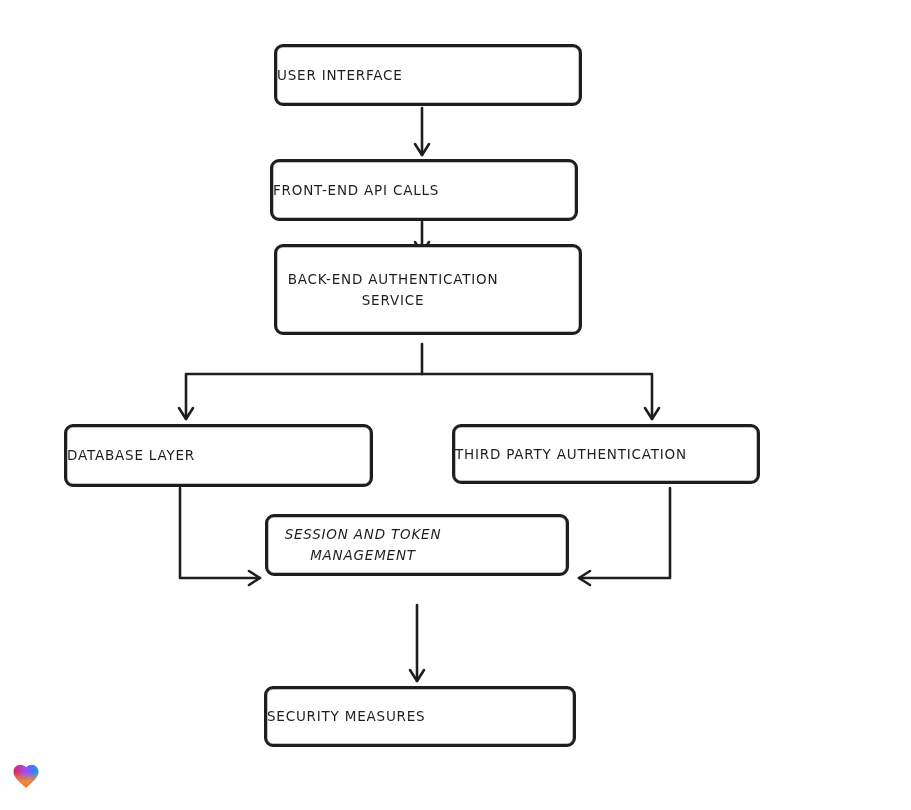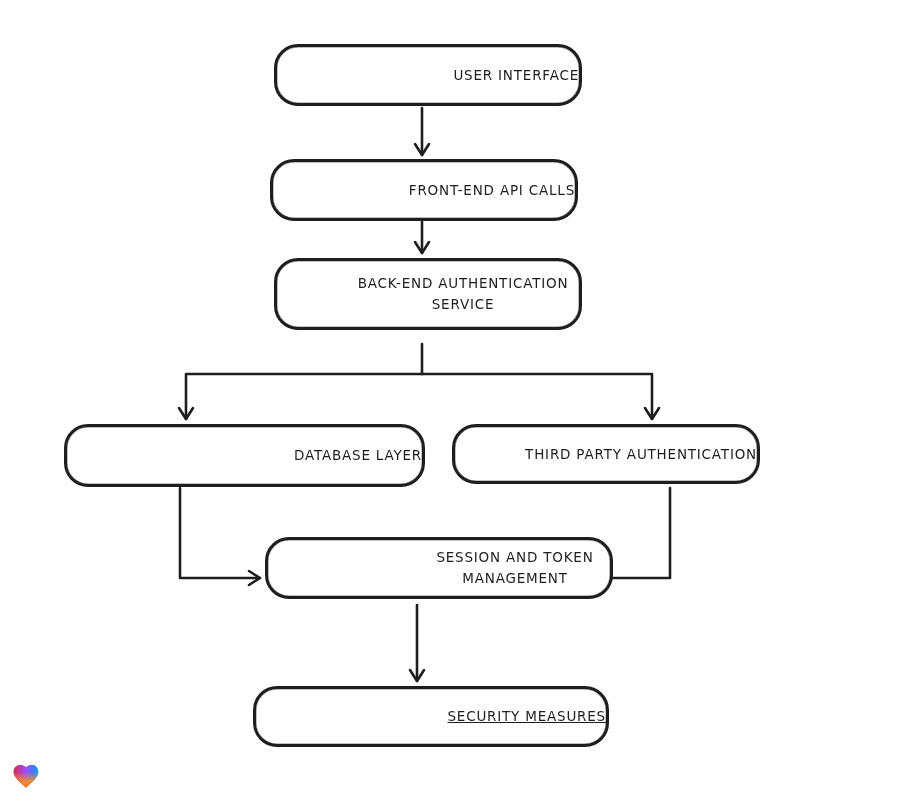--- a/index.html
+++ b/index.html
@@ -19,43 +19,43 @@
     position: absolute;
     left: 0;
     top: 0;
     pointer-events: none;
   }
   .node {
     position: absolute;
     box-sizing: border-box;
     display: flex;
     align-items: center;
-    justify-content: flex-end;
+    justify-content: flex-start;
     text-align: center;
     border: 3px solid #1e1e1e;
-    border-radius: 24px;
+    border-radius: 9px;
     background: #ffffff;
     color: #1e1e1e;
     font-size: 13.5px;
     line-height: 21px;
     letter-spacing: 0.8px;
     box-shadow: inset 0 0 0 0.5px rgba(30,30,30,0.55);
   }
   .node .label { display: inline-block; }
 
   
   .node--user-interface   { left: 274px; top: 44px;  width: 308px; height: 62px; }
   .node--front-end-api    { left: 270px; top: 159px; width: 308px; height: 62px; }
-  .node--back-end-auth    { left: 274px; top: 258px; width: 308px; height: 72px; }
+  .node--back-end-auth    { left: 274px; top: 244px; width: 308px; height: 91px; }
   .node--back-end-auth .label { max-width: 232px; }
-  .node--database-layer   { left: 64px;  top: 424px; width: 361px; height: 63px; }
+  .node--database-layer   { left: 64px;  top: 424px; width: 309px; height: 63px; }
   .node--third-party-auth { left: 452px; top: 424px; width: 308px; height: 60px; }
-  .node--session-token    { left: 265px; top: 537px; width: 348px; height: 62px; }
+  .node--session-token    { left: 265px; top: 514px; width: 304px; height: 62px; font-style: italic; }
   .node--session-token .label { max-width: 190px; }
-  .node--security         { left: 253px; top: 686px; width: 356px; height: 61px; text-decoration: underline; }
+  .node--security         { left: 264px; top: 686px; width: 312px; height: 61px; }
 
   .brand-logo {
     position: absolute;
     left: 11px;
     top: 761px;
     width: 30px;
     height: 30px;
     cursor: pointer;
   }
 </style>

